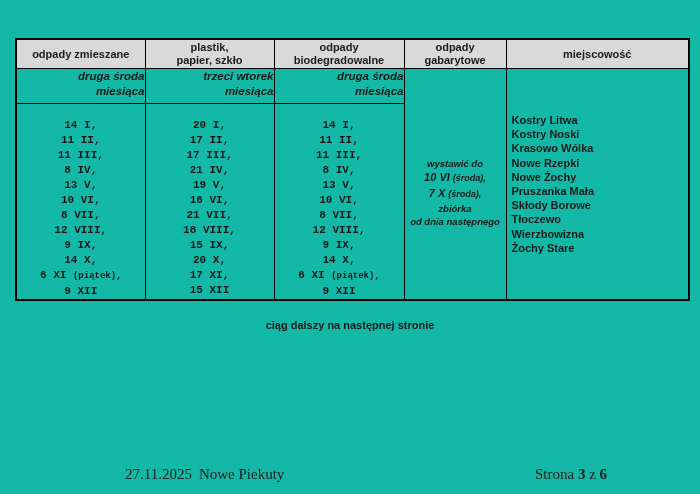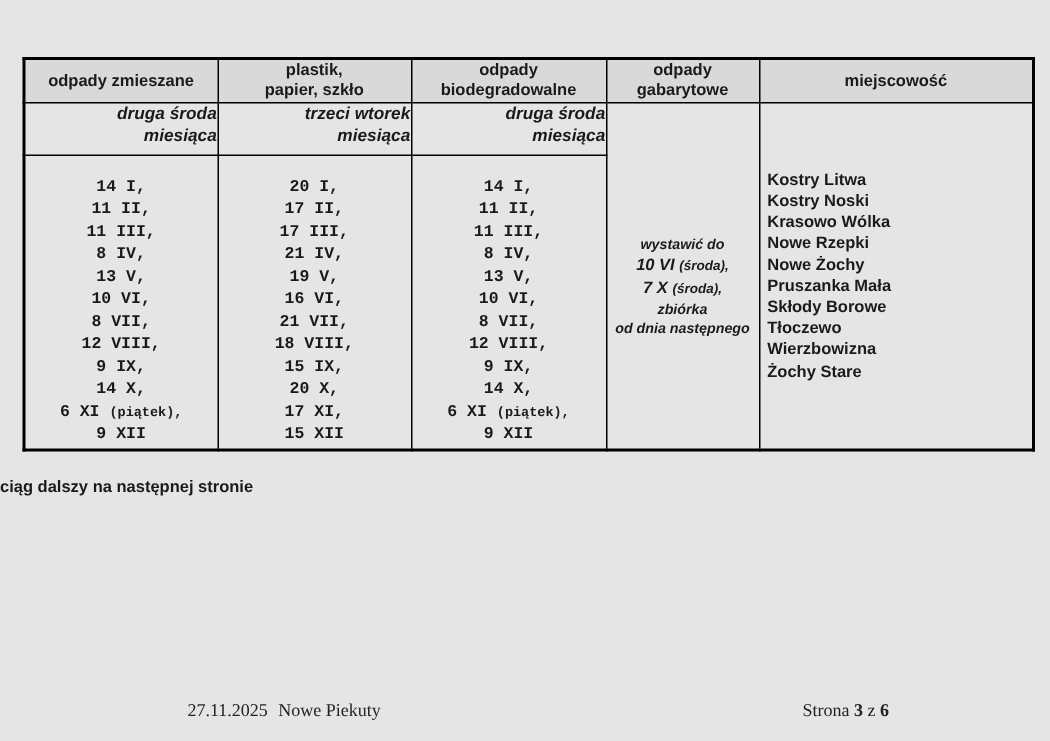--- a/index.html
+++ b/index.html
@@ -6,21 +6,21 @@
     --header-bg:#d9d9d9;
     --border:#000000;
     --subheader-divider:#a6a6a6;
     --text:#1a1a1a;
   }
   *{margin:0;padding:0;box-sizing:border-box;}
   html,body{background:#ffffff;}
   .page{
     position:relative;
     width:700px;height:494px;
-    background:#e5e5e5;
+    background:#14b8a6;
     font-family:"Liberation Sans",sans-serif;
     color:var(--text);
     overflow:hidden;
   }
   table.schedule{
     position:absolute;left:15px;top:38px;
     width:673px;
     border-collapse:collapse;
     table-layout:fixed;
   }
@@ -76,28 +76,28 @@
   td.localities{
     text-align:left;
     font-weight:bold;
     font-size:11px;
     padding-left:5px;
   }
   td.localities .line{line-height:14.2px;}
   .continuation{
     position:absolute;
     left:0;top:319px;width:700px;
-    text-align:left;
+    text-align:center;
     font-size:11px;
     font-weight:bold;
   }
   .footer-left,.footer-right{
     position:absolute;top:466px;
     font-family:"Liberation Serif",serif;
-    font-size:12px;
+    font-size:15px;
     color:#222;
     white-space:nowrap;
   }
   .footer-left{left:125px;}
   .footer-left .place{margin-left:7px;}
   .footer-right{left:535px;}
 </style>
 </head>
 <body>
 

